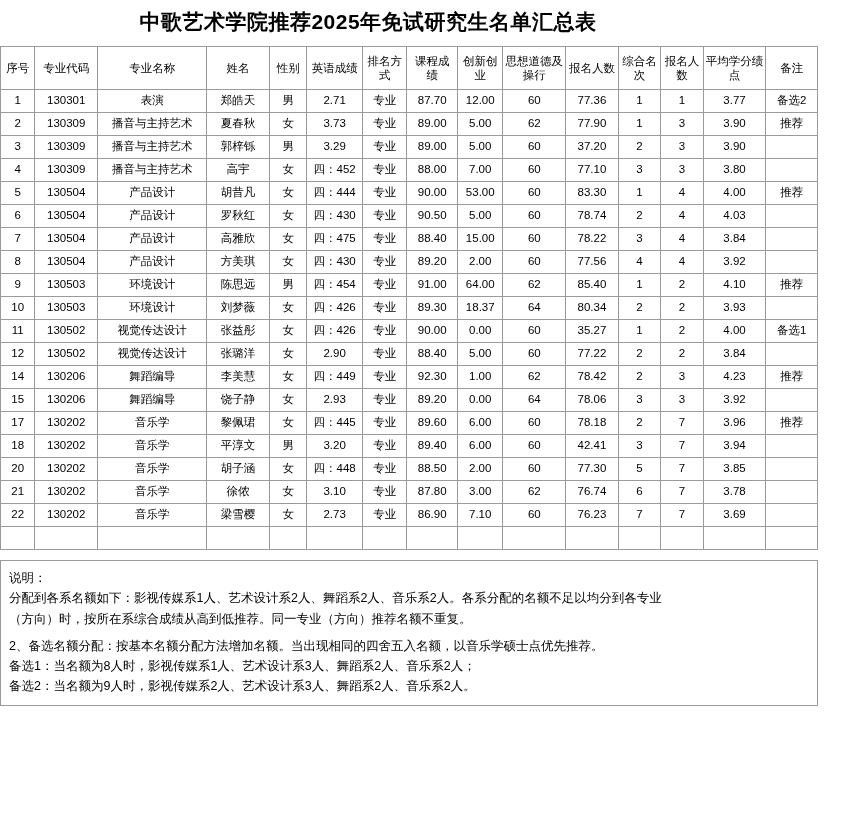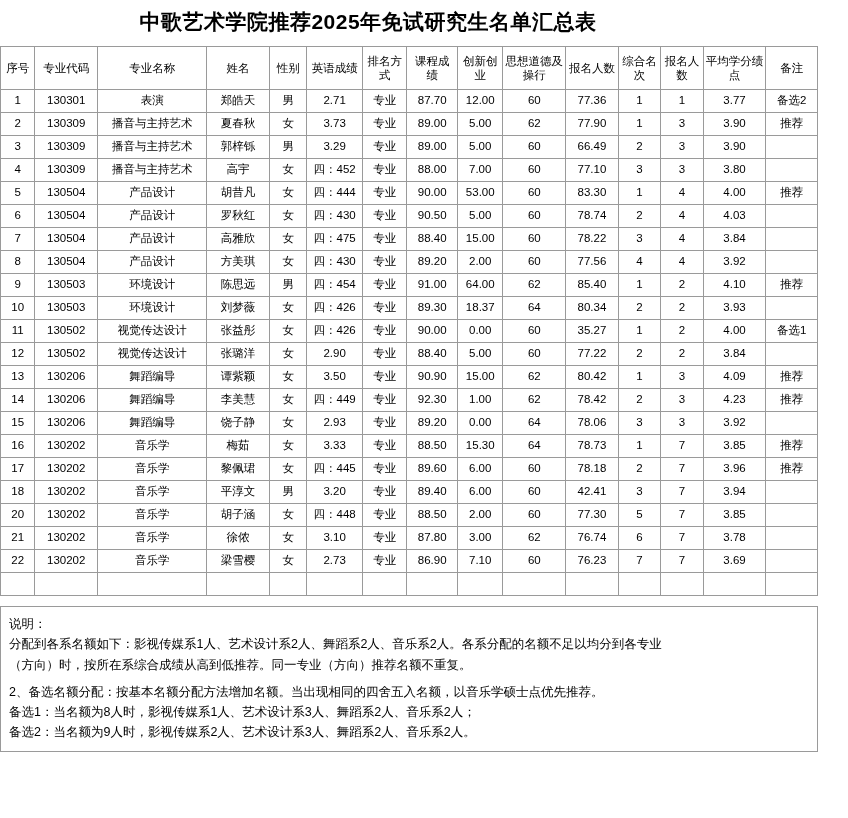--- a/index.html
+++ b/index.html
@@ -172,21 +172,21 @@
           <td>3</td>
           <td>130309</td>
           <td class="majorname">播音与主持艺术</td>
           <td class="name">郭梓铄</td>
           <td>男</td>
           <td>3.29</td>
           <td>专业</td>
           <td>89.00</td>
           <td>5.00</td>
           <td>60</td>
-          <td class="red">66.49</td>
+          <td class="red">37.20</td>
           <td class="red">2</td>
           <td>3</td>
           <td>3.90</td>
           <td></td>
         </tr>
         <tr>
           <td>4</td>
           <td>130309</td>
           <td class="majorname">播音与主持艺术</td>
           <td class="name">高宇</td>
@@ -332,37 +332,20 @@
           <td>88.40</td>
           <td>5.00</td>
           <td>60</td>
           <td class="red">77.22</td>
           <td class="red">2</td>
           <td>2</td>
           <td>3.84</td>
           <td></td>
         </tr>
         <tr>
-          <td>13</td>
-          <td>130206</td>
-          <td class="majorname">舞蹈编导</td>
-          <td class="name">谭紫颖</td>
-          <td>女</td>
-          <td>3.50</td>
-          <td>专业</td>
-          <td>90.90</td>
-          <td>15.00</td>
-          <td>62</td>
-          <td class="red">80.42</td>
-          <td class="red">1</td>
-          <td>3</td>
-          <td>4.09</td>
-          <td class="red">推荐</td>
-        </tr>
-        <tr>
           <td>14</td>
           <td>130206</td>
           <td class="majorname">舞蹈编导</td>
           <td class="name">李美慧</td>
           <td>女</td>
           <td>四：449</td>
           <td>专业</td>
           <td>92.30</td>
           <td>1.00</td>
           <td>62</td>
@@ -381,37 +364,20 @@
           <td>2.93</td>
           <td>专业</td>
           <td>89.20</td>
           <td>0.00</td>
           <td>64</td>
           <td class="red">78.06</td>
           <td class="red">3</td>
           <td>3</td>
           <td>3.92</td>
           <td></td>
-        </tr>
-        <tr>
-          <td>16</td>
-          <td>130202</td>
-          <td class="majorname">音乐学</td>
-          <td class="name">梅茹</td>
-          <td>女</td>
-          <td>3.33</td>
-          <td>专业</td>
-          <td>88.50</td>
-          <td>15.30</td>
-          <td>64</td>
-          <td class="red">78.73</td>
-          <td class="red">1</td>
-          <td>7</td>
-          <td>3.85</td>
-          <td class="red">推荐</td>
         </tr>
         <tr>
           <td>17</td>
           <td>130202</td>
           <td class="majorname">音乐学</td>
           <td class="name">黎佩珺</td>
           <td>女</td>
           <td>四：445</td>
           <td>专业</td>
           <td>89.60</td>

